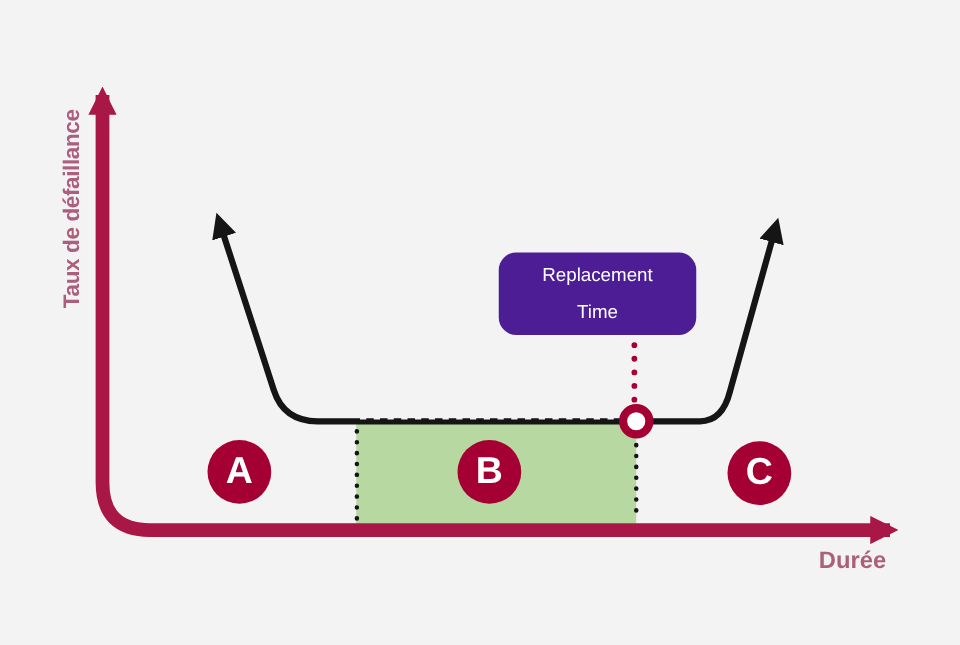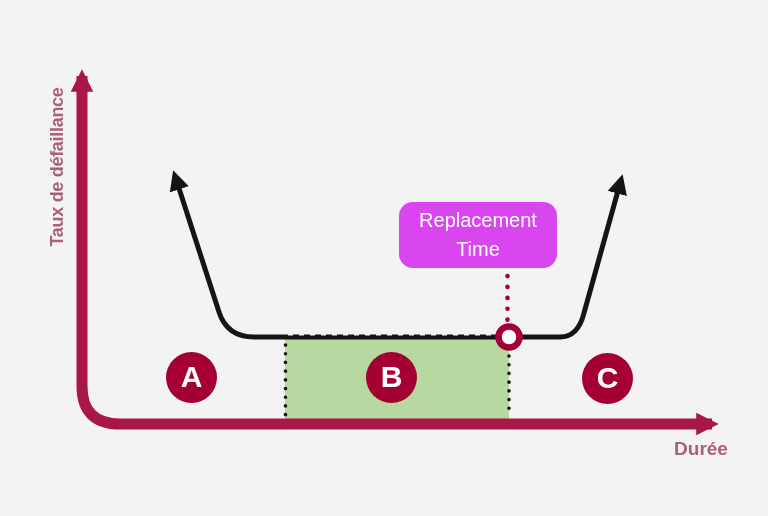--- a/index.html
+++ b/index.html
@@ -19,36 +19,36 @@
     transform: rotate(-90deg);
     text-align: center;
     font-size: 18px; font-weight: bold;
     letter-spacing: -0.3px;
     color: #ab5f7b;
     line-height: 26px;
     white-space: nowrap;
   }
   .x-axis-label {
     position: absolute;
-    left: 659px; top: 438px;
+    left: 640px; top: 438px;
     width: 84px;
     text-align: center;
     font-size: 19px; font-weight: bold;
     color: #ab5f7b;
   }
   .callout {
     position: absolute;
     left: 399px; top: 202px;
     width: 158px; height: 66px;
-    background: #d946ef;
+    background: #4c1d95;
     border-radius: 14px;
     color: #ffffff;
     display: flex; flex-direction: column;
     align-items: center; justify-content: center;
-    font-size: 20px;
+    font-size: 15px;
     line-height: 29px;
     text-align: center;
   }
   .zone-badge {
     position: absolute;
     width: 51px; height: 51px;
     background: #a50034;
     border-radius: 50%;
     color: #ffffff;
     display: flex; align-items: center; justify-content: center;

